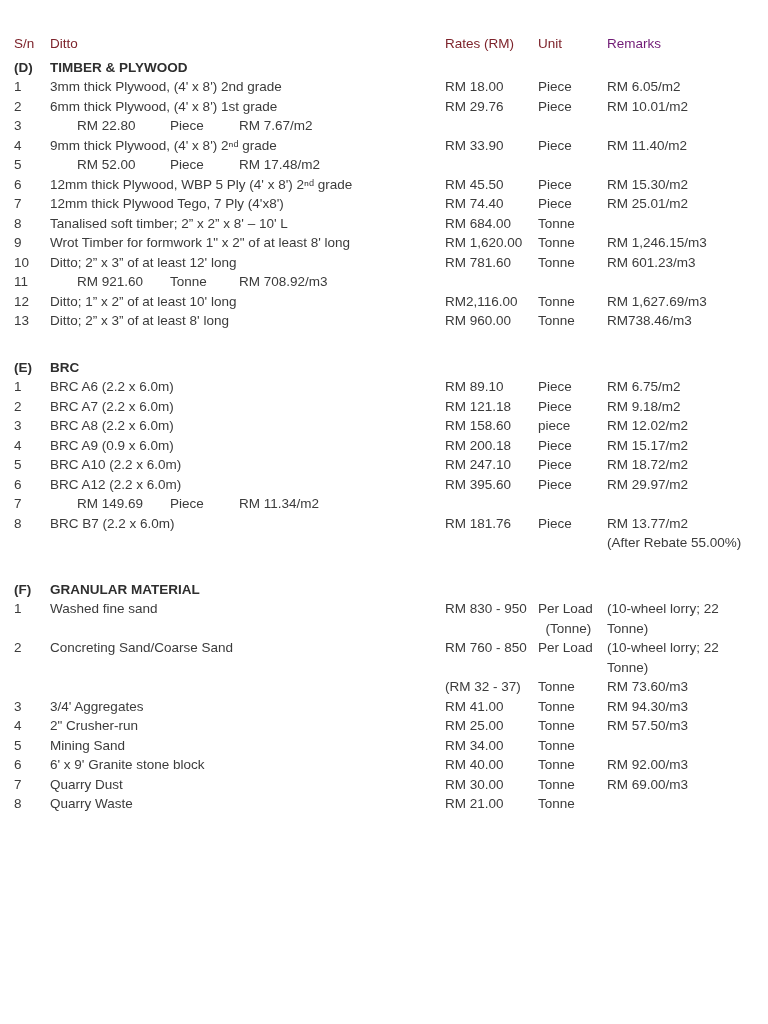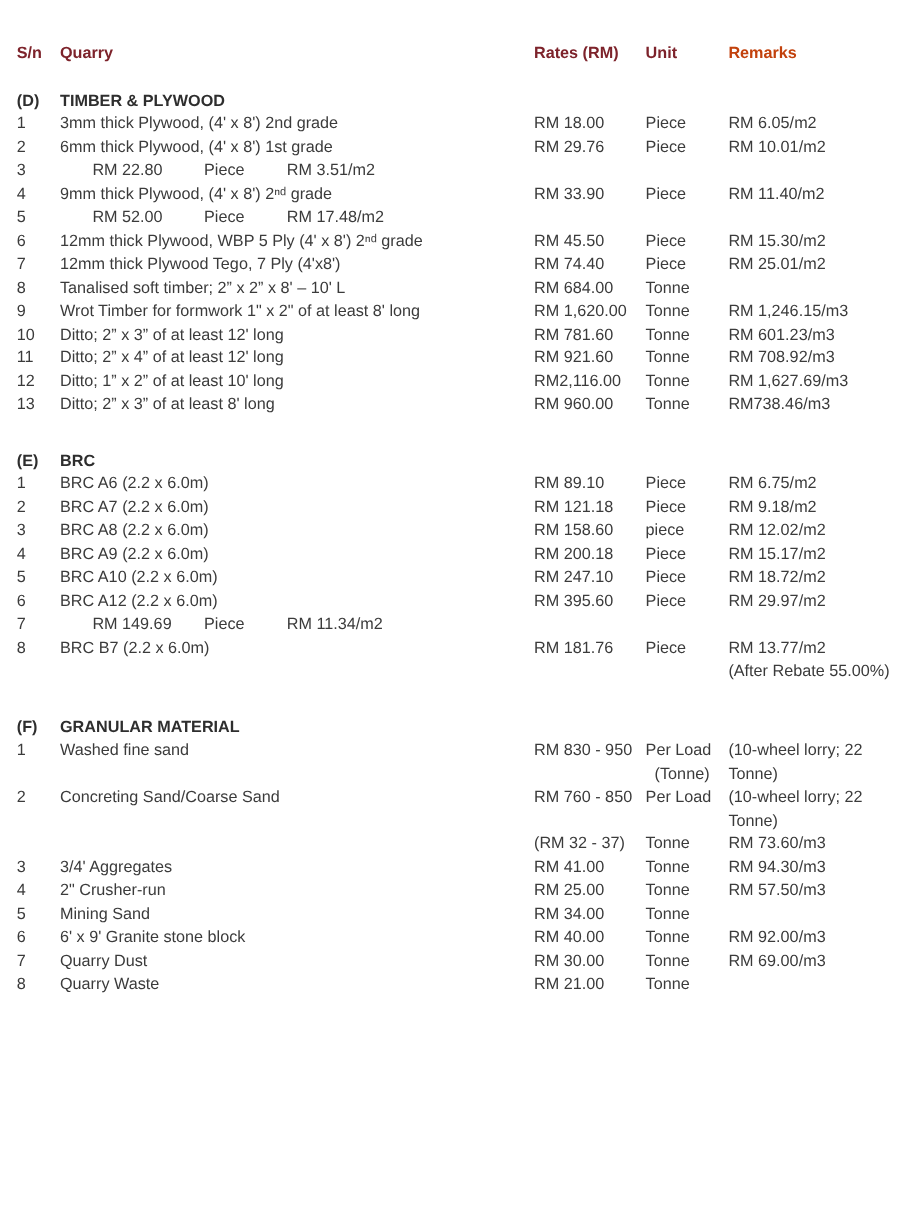--- a/index.html
+++ b/index.html
@@ -25,40 +25,40 @@
     line-height: 19.5px;
     font-size: 13.5px;
   }
   .cell { white-space: pre-wrap; }
   .c-sn     { flex: 0 0 36px; }
   .c-item   { flex: 1 1 auto; min-width: 0; }
   .c-rate   { flex: 0 0 93px; padding-left: 27px; }
   .c-unit   { flex: 0 0 69px; }
   .c-remark { flex: 0 0 155px; }
   .header-row {
-    font-weight: bold;
+    font-weight: normal;
     color: #7d232b;
-    margin-bottom: 20px;
-  }
-  .header-row .c-remark { color: #c2410c; }
+    margin-bottom: 4px;
+  }
+  .header-row .c-remark { color: #701a75; }
   .section-row {
     font-weight: bold;
     color: #2e2e2e;
     margin-top: 27px;
   }
   .section-row:first-child { margin-top: 4px; }
 </style>
 </head>
 <body>
 
 <div class="page">
 
   <div class="row header-row">
     <span class="cell c-sn">S/n</span>
-    <span class="cell c-item">Quarry</span>
+    <span class="cell c-item">Ditto</span>
     <span class="cell c-rate">Rates (RM)</span>
     <span class="cell c-unit">Unit</span>
     <span class="cell c-remark">Remarks</span>
   </div>
 
   <div>
   <div class="row section-row">
     <span class="cell c-sn">(D)</span>
     <span class="cell c-item">TIMBER &amp; PLYWOOD</span>
     <span class="cell c-rate"></span>
@@ -79,21 +79,21 @@
     <span class="cell c-item">6mm thick Plywood, (4' x 8') 1st grade</span>
     <span class="cell c-rate">RM 29.76</span>
     <span class="cell c-unit">Piece</span>
     <span class="cell c-remark">RM 10.01/m2</span>
   </div>
 
   <div class="row">
     <span class="cell c-sn">3</span>
     <span class="cell c-rate">RM 22.80</span>
     <span class="cell c-unit">Piece</span>
-    <span class="cell c-remark">RM 3.51/m2</span>
+    <span class="cell c-remark">RM 7.67/m2</span>
   </div>
 
   <div class="row">
     <span class="cell c-sn">4</span>
     <span class="cell c-item">9mm thick Plywood, (4' x 8') 2ⁿᵈ grade</span>
     <span class="cell c-rate">RM 33.90</span>
     <span class="cell c-unit">Piece</span>
     <span class="cell c-remark">RM 11.40/m2</span>
   </div>
 
@@ -139,21 +139,20 @@
   <div class="row">
     <span class="cell c-sn">10</span>
     <span class="cell c-item">Ditto; 2” x 3” of at least 12' long</span>
     <span class="cell c-rate">RM 781.60</span>
     <span class="cell c-unit">Tonne</span>
     <span class="cell c-remark">RM 601.23/m3</span>
   </div>
 
   <div class="row">
     <span class="cell c-sn">11</span>
-    <span class="cell c-item">Ditto; 2” x 4” of at least 12' long</span>
     <span class="cell c-rate">RM 921.60</span>
     <span class="cell c-unit">Tonne</span>
     <span class="cell c-remark">RM 708.92/m3</span>
   </div>
 
   <div class="row">
     <span class="cell c-sn">12</span>
     <span class="cell c-item">Ditto; 1” x 2” of at least 10' long</span>
     <span class="cell c-rate">RM2,116.00</span>
     <span class="cell c-unit">Tonne</span>
@@ -195,21 +194,21 @@
   <div class="row">
     <span class="cell c-sn">3</span>
     <span class="cell c-item">BRC A8 (2.2 x 6.0m)</span>
     <span class="cell c-rate">RM 158.60</span>
     <span class="cell c-unit">piece</span>
     <span class="cell c-remark">RM 12.02/m2</span>
   </div>
 
   <div class="row">
     <span class="cell c-sn">4</span>
-    <span class="cell c-item">BRC A9 (2.2 x 6.0m)</span>
+    <span class="cell c-item">BRC A9 (0.9 x 6.0m)</span>
     <span class="cell c-rate">RM 200.18</span>
     <span class="cell c-unit">Piece</span>
     <span class="cell c-remark">RM 15.17/m2</span>
   </div>
 
   <div class="row">
     <span class="cell c-sn">5</span>
     <span class="cell c-item">BRC A10 (2.2 x 6.0m)</span>
     <span class="cell c-rate">RM 247.10</span>
     <span class="cell c-unit">Piece</span>

